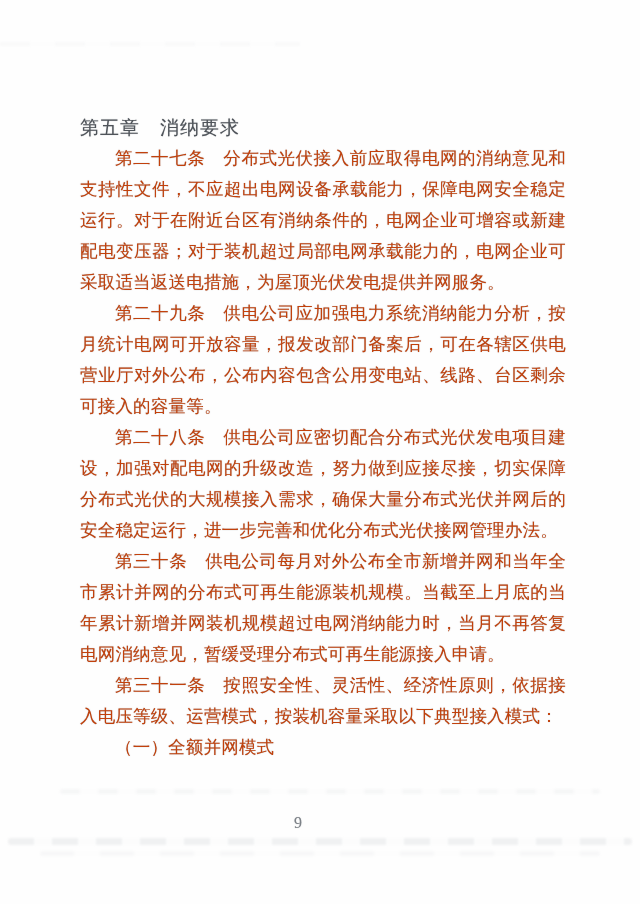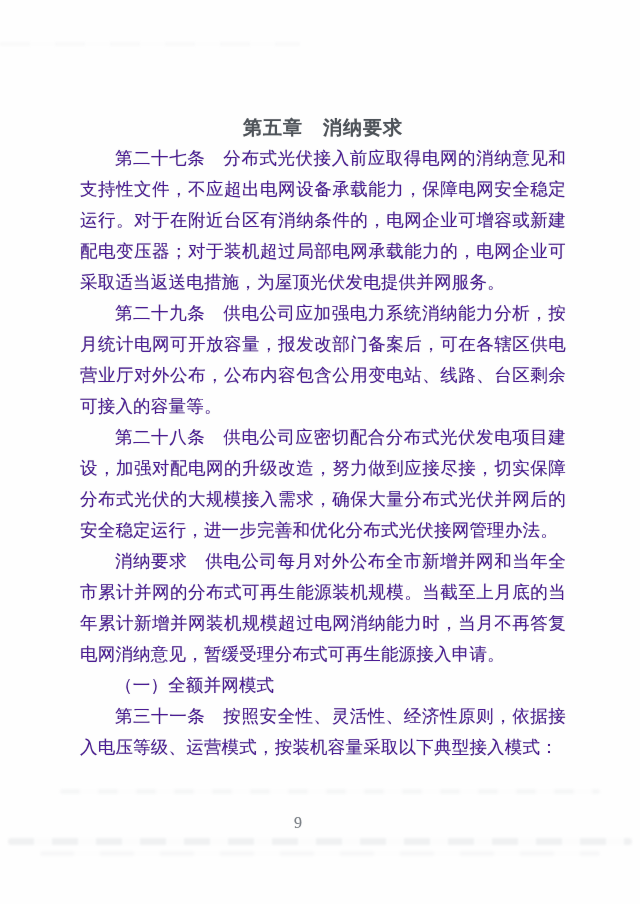--- a/index.html
+++ b/index.html
@@ -14,36 +14,36 @@
     background: #fefefe;
     overflow: hidden;
     font-family: "Liberation Serif", "DejaVu Serif", serif;
   }
   .content {
     padding: 112px 74px 0 80px;
   }
   .chapter-heading {
     margin: 0;
     font-family: "Liberation Sans", "DejaVu Sans", sans-serif;
-    font-weight: bold;
+    font-weight: normal;
     font-size: 19px;
     line-height: 31px;
-    text-align: center;
+    text-align: left;
     color: #4f545a;
     letter-spacing: 1px;
     text-shadow: 0 0 1px rgba(79,84,90,0.45);
   }
   p.body-para {
     margin: 0;
     font-size: 17.5px;
     line-height: 31px;
     text-align: justify;
     text-justify: inter-character;
     text-indent: 2em;
-    color: #4c1d95;
+    color: #c2410c;
     letter-spacing: 0.2px;
     text-shadow: 0 0 1px rgba(106,111,117,0.55);
   }
   .page-footer {
     position: absolute;
     top: 810px;
     left: 0;
     width: 640px;
     text-align: center;
     font-size: 16px;
@@ -94,26 +94,26 @@
   <div class="content">
 
     <h2 class="chapter-heading">第五章　消纳要求</h2>
 
     <p class="body-para">第二十七条　分布式光伏接入前应取得电网的消纳意见和支持性文件，不应超出电网设备承载能力，保障电网安全稳定运行。对于在附近台区有消纳条件的，电网企业可增容或新建配电变压器；对于装机超过局部电网承载能力的，电网企业可采取适当返送电措施，为屋顶光伏发电提供并网服务。</p>
 
     <p class="body-para">第二十九条　供电公司应加强电力系统消纳能力分析，按月统计电网可开放容量，报发改部门备案后，可在各辖区供电营业厅对外公布，公布内容包含公用变电站、线路、台区剩余可接入的容量等。</p>
 
     <p class="body-para">第二十八条　供电公司应密切配合分布式光伏发电项目建设，加强对配电网的升级改造，努力做到应接尽接，切实保障分布式光伏的大规模接入需求，确保大量分布式光伏并网后的安全稳定运行，进一步完善和优化分布式光伏接网管理办法。</p>
 
-    <p class="body-para">消纳要求　供电公司每月对外公布全市新增并网和当年全市累计并网的分布式可再生能源装机规模。当截至上月底的当年累计新增并网装机规模超过电网消纳能力时，当月不再答复电网消纳意见，暂缓受理分布式可再生能源接入申请。</p>
+    <p class="body-para">第三十条　供电公司每月对外公布全市新增并网和当年全市累计并网的分布式可再生能源装机规模。当截至上月底的当年累计新增并网装机规模超过电网消纳能力时，当月不再答复电网消纳意见，暂缓受理分布式可再生能源接入申请。</p>
 
 
+    <p class="body-para">第三十一条　按照安全性、灵活性、经济性原则，依据接入电压等级、运营模式，按装机容量采取以下典型接入模式：</p>
+
     <p class="body-para">（一）全额并网模式</p>
-
-    <p class="body-para">第三十一条　按照安全性、灵活性、经济性原则，依据接入电压等级、运营模式，按装机容量采取以下典型接入模式：</p>
 
   </div>
 
   <div class="page-footer">9</div>
 
   <div class="scan-band band-top"></div>
   <div class="scan-band band-item-line"></div>
   <div class="scan-band band-bottom-1"></div>
   <div class="scan-band band-bottom-2"></div>
 

